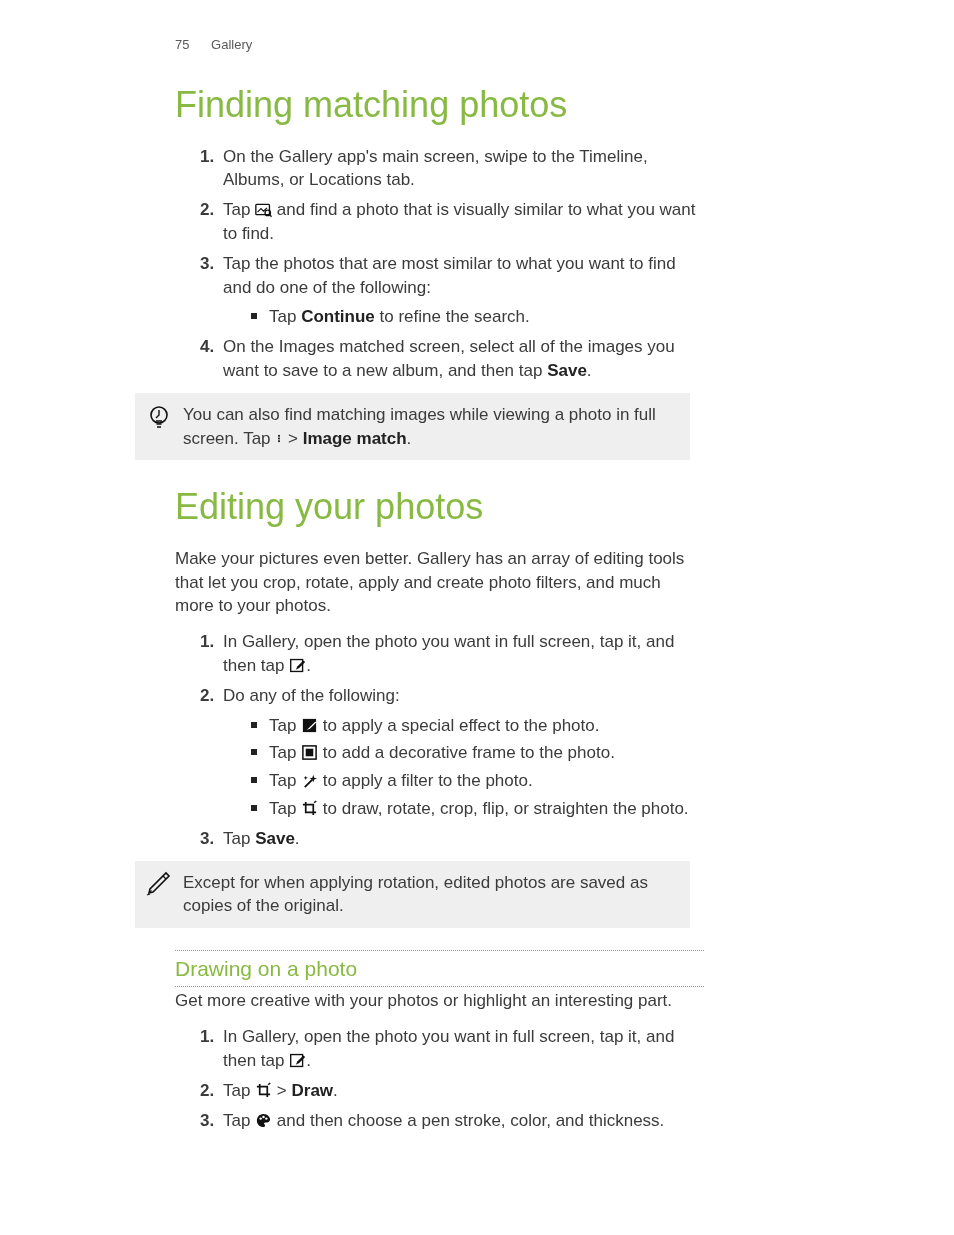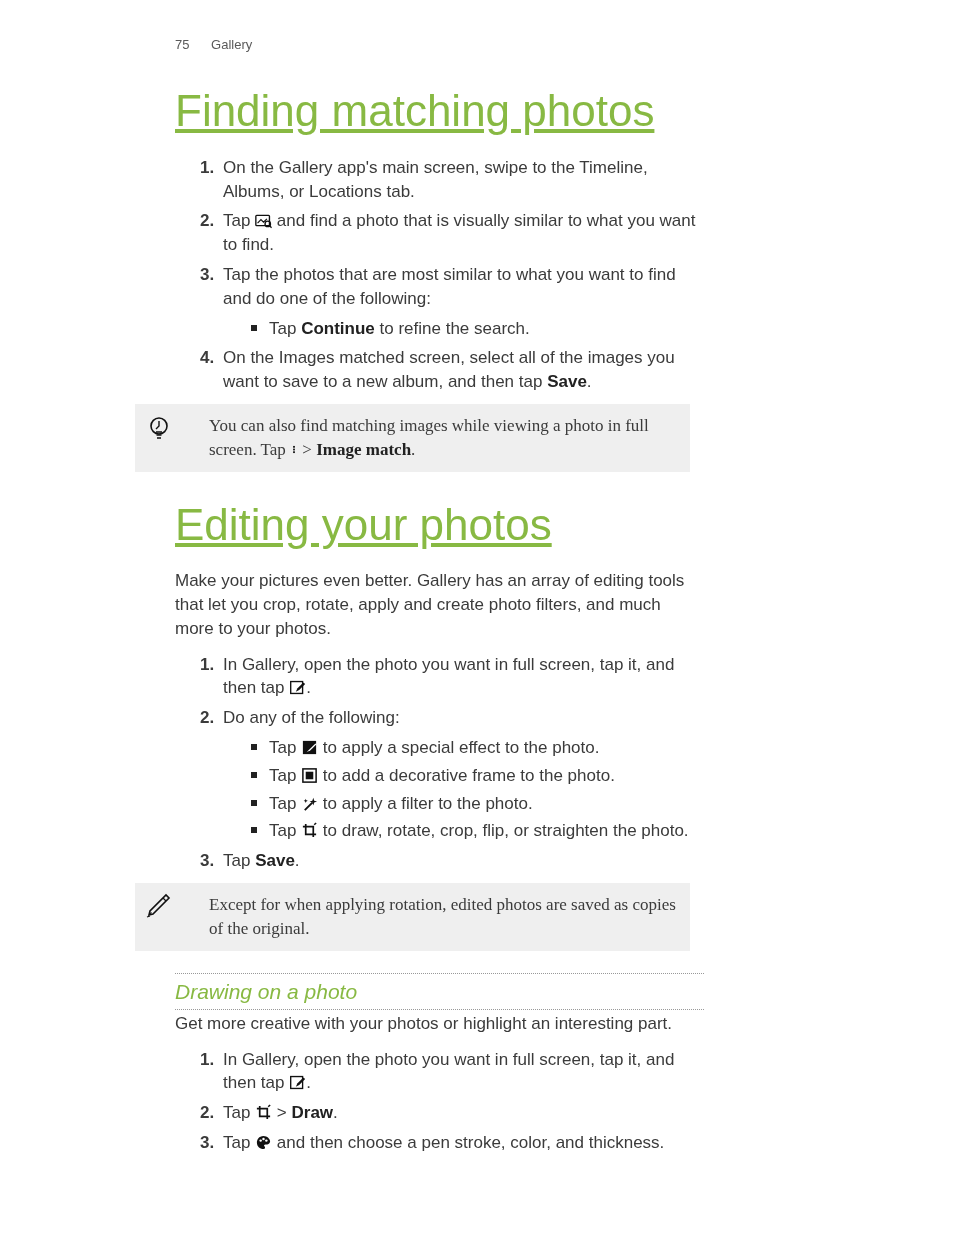--- a/index.html
+++ b/index.html
@@ -26,23 +26,22 @@
   }
   .runhead {
     font-size: 13px;
     color: #5a5a5a;
     margin-bottom: 26px;
   }
   .runhead .pg { margin-right: 18px; }
   h1.section {
     color: var(--green);
     font-weight: 400;
-    font-size: 44px;
+    font-size: 36px;
     margin: 18px 0 14px 0;
-    text-decoration: underline;
   }
   p { margin: 0 0 12px 0; }
   ol.steps {
     margin: 6px 0 10px 0;
     padding-left: 44px;
   }
   ol.steps > li {
     margin: 6px 0;
     padding-left: 4px;
   }
@@ -63,42 +62,41 @@
     left: 0;
     top: 8px;
     width: 6px;
     height: 6px;
     background: #222;
   }
   b, strong { font-weight: 600; color: #222; }
   .tip, .note {
     background: var(--light-grey);
     margin: 10px 14px 22px -40px;
-    padding: 10px 14px 10px 74px;
+    padding: 10px 14px 10px 48px;
     position: relative;
     min-height: 50px;
-    font-family: Liberation Serif, serif;
   }
   .tip-icon, .note-icon {
     position: absolute;
     left: 10px;
     top: 10px;
     width: 28px;
     height: 28px;
   }
   .inline-icon {
     display: inline-block;
     vertical-align: -3px;
     width: 17px;
     height: 17px;
   }
   .inline-icon svg, .tip-icon svg, .note-icon svg {
     width: 100%; height: 100%; display: block;
   }
-  .subhead-wrap { margin-top: 14px; font-style: italic; }
+  .subhead-wrap { margin-top: 14px; }
   .dotted {
     border: none;
     border-top: 1px dotted var(--border-dot);
     margin: 2px 0;
   }
   h2.subhead {
     color: var(--green);
     font-weight: 400;
     font-size: 21px;
     margin: 0;

